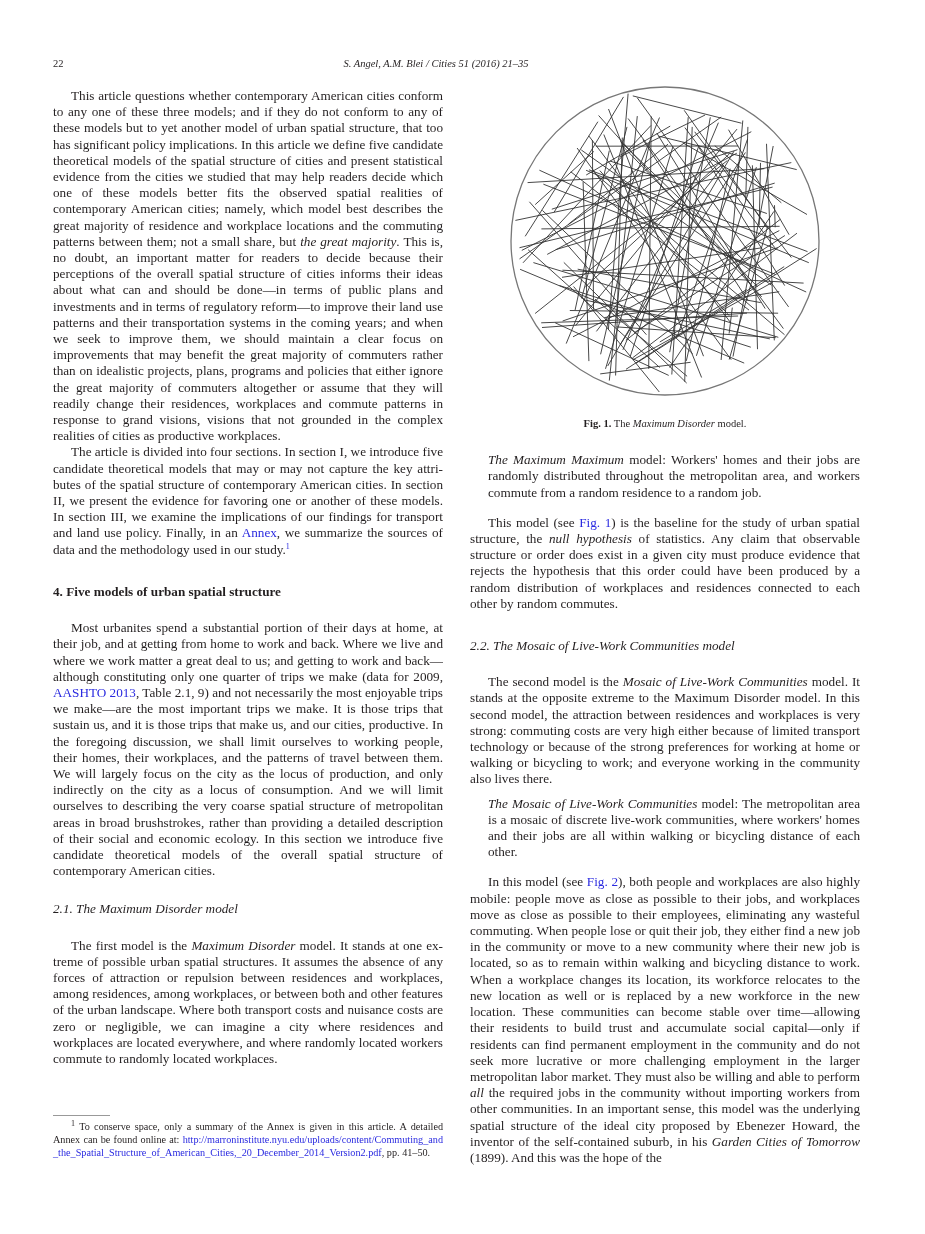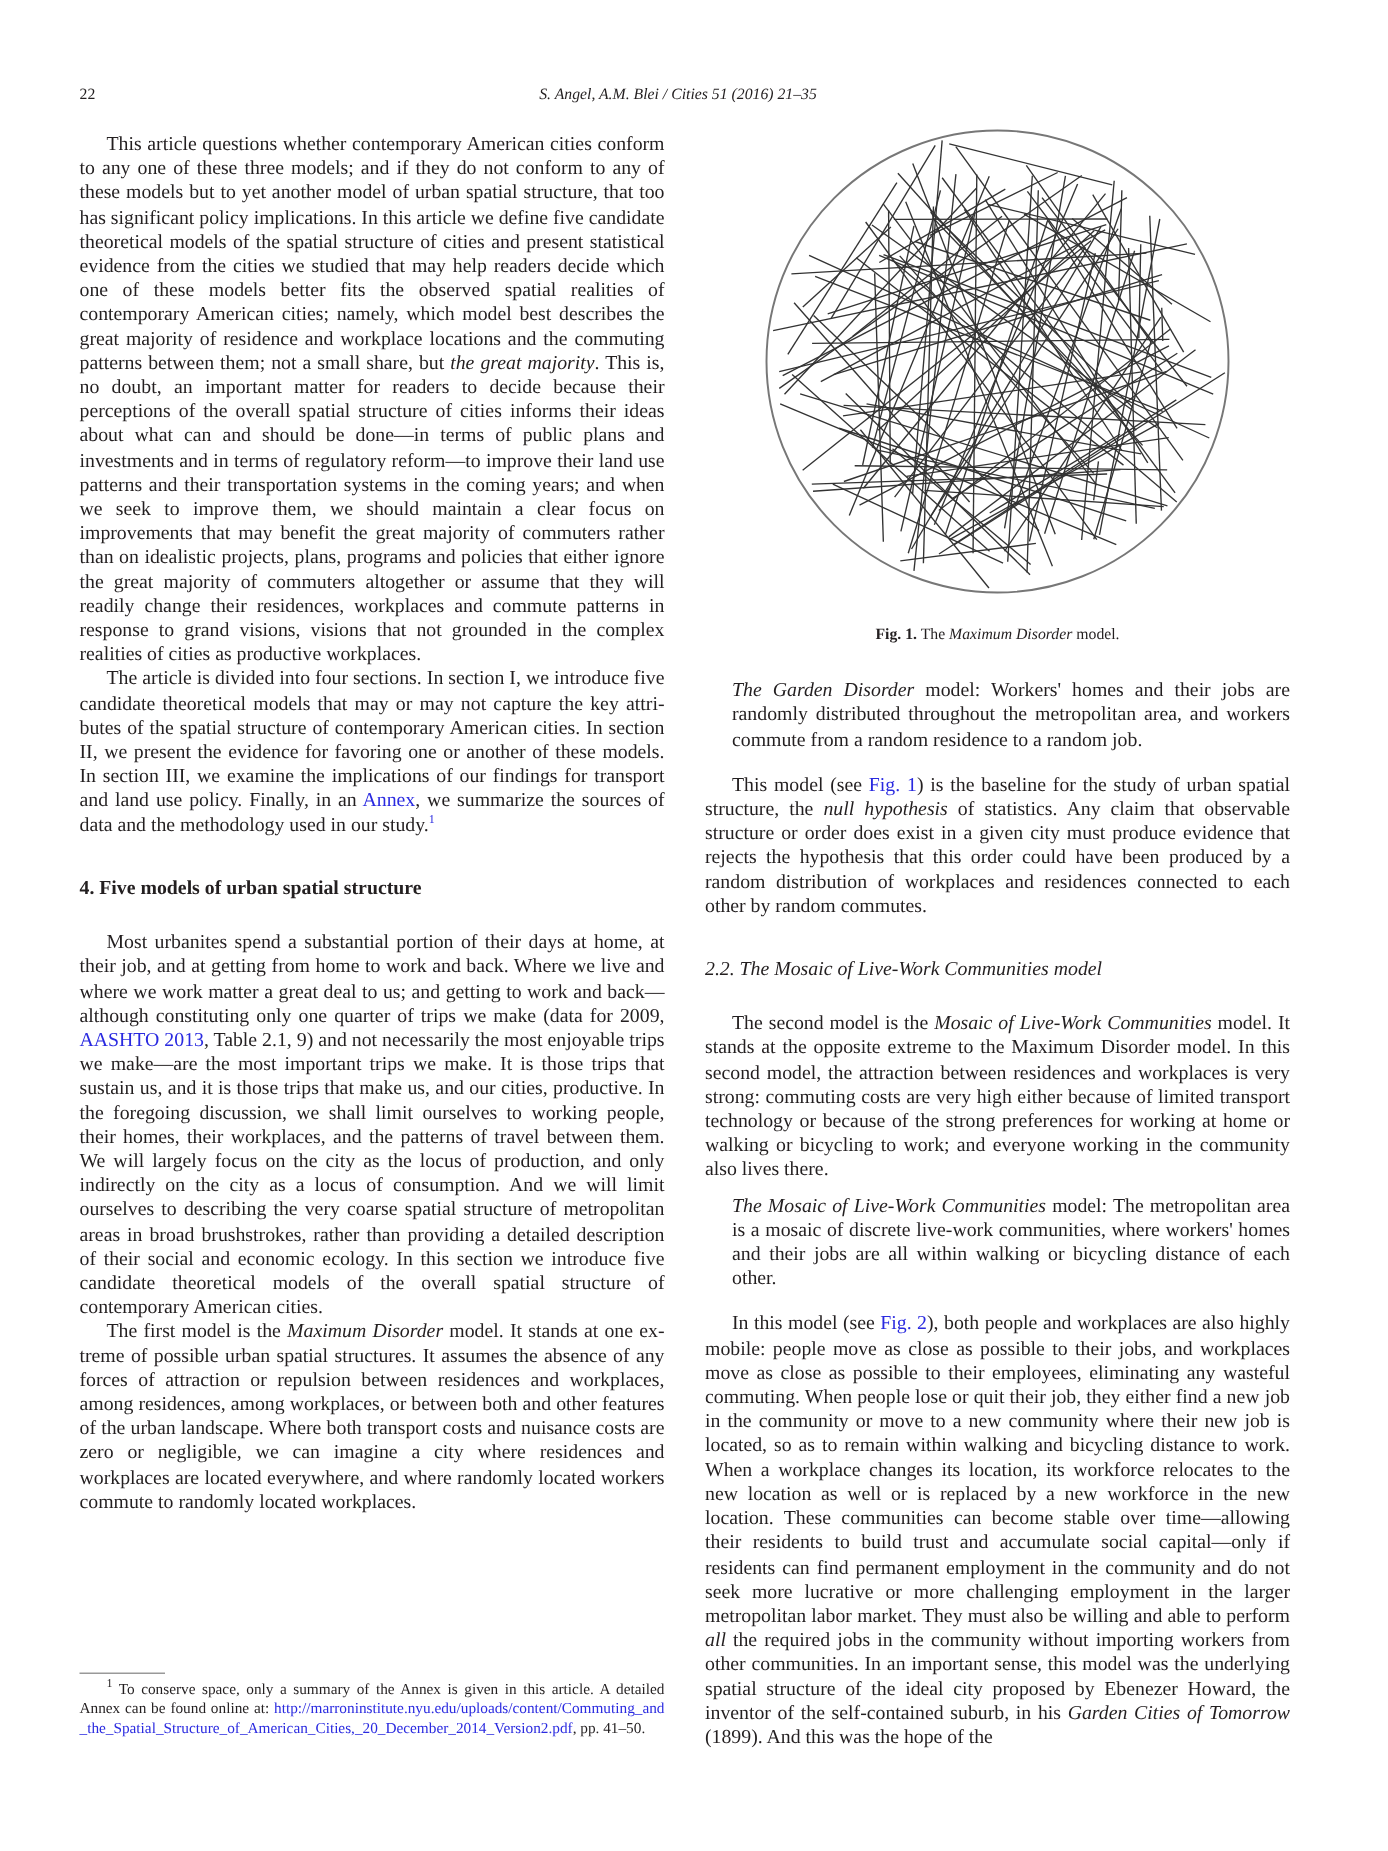--- a/index.html
+++ b/index.html
@@ -1,20 +1,20 @@
 <!DOCTYPE html>
 <html><head>
 <meta charset="utf-8">
 <style>
   html, body { margin:0; padding:0; background:#ffffff; }
   body { width:925px; height:1234px; position:relative; overflow:hidden;
          font-family:"Liberation Serif", serif; color:#231f20; }
   .hdr-page { position:absolute; left:53px; top:58px; font-size:10.5px;text-align:center; }
   .hdr-cite { position:absolute; left:0; width:872px; top:58px; text-align:center;
-              font-size:10.5px; font-style:italic;padding-left:16px; }
+              font-size:10.5px; font-style:italic; }
   .col { position:absolute; top:88px; width:390px; font-size:13.2px; line-height:16.2px;
          text-align:justify; hyphens:manual; }
   .col-left { left:53px; }
   .col-right { left:470px; }
   p { margin:0; }
   .ind { text-indent:18px; }
   a, .lnk { color:#2a2ae0; text-decoration:none; }
   sup { font-size:8px; line-height:0; vertical-align:super; }
   .h2 { font-weight:bold; font-size:13.2px; margin:26px 0 20px 0; }
   .h3 { font-style:italic; font-size:13.2px; margin:22px 0 20px 0; }
@@ -32,20 +32,21 @@
 <body>
 
 <div class="hdr-page">22</div>
 <div class="hdr-cite">S. Angel, A.M. Blei / Cities 51 (2016) 21–35</div>
 
 <div class="col col-left">
   <p class="ind"><span>This article questions whether contemporary American cities con­form to any one of these three models; and if they do not conform to any of these models but to yet another model of urban spatial structure, that too has significant policy implications. In this article we define five candidate theoretical models of the spatial structure of cities and pres­ent statistical evidence from the cities we studied that may help readers decide which one of these models better fits the observed spatial reali­ties of contemporary American cities; namely, which model best de­scribes the great majority of residence and workplace locations and the commuting patterns between them; not a small share, but </span><em>the great majority</em><span>. This is, no doubt, an important matter for readers to de­cide because their perceptions of the overall spatial structure of cities in­forms their ideas about what can and should be done—in terms of public plans and investments and in terms of regulatory reform—to improve their land use patterns and their transportation systems in the coming years; and when we seek to improve them, we should maintain a clear focus on improvements that may benefit the great majority of commuters rather than on idealistic projects, plans, programs and poli­cies that either ignore the great majority of commuters altogether or as­sume that they will readily change their residences, workplaces and commute patterns in response to grand visions, visions that not ground­ed in the complex realities of cities as productive workplaces.</span></p>
   <p class="ind"><span>The article is divided into four sections. In section I, we introduce five candidate theoretical models that may or may not capture the key attri­butes of the spatial structure of contemporary American cities. In sec­tion II, we present the evidence for favoring one or another of these models. In section III, we examine the implications of our findings for transport and land use policy. Finally, in an </span><a style="color: rgb(42, 42, 224);">Annex</a><span>, we summarize the sources of data and the methodology used in our study.</span><sup><a style="color: rgb(42, 42, 224);">1</a></sup></p>
   <div class="h2">4. Five models of urban spatial structure</div>
   <p class="ind"><span>Most urbanites spend a substantial portion of their days at home, at their job, and at getting from home to work and back. Where we live and where we work matter a great deal to us; and getting to work and back—although constituting only one quarter of trips we make (data for 2009, </span><a style="color: rgb(42, 42, 224);">AASHTO 2013</a><span>, Table 2.1, 9) and not necessarily the most enjoyable trips we make—are the most important trips we make. It is those trips that sustain us, and it is those trips that make us, and our cities, productive. In the foregoing discussion, we shall limit our­selves to working people, their homes, their workplaces, and the pat­terns of travel between them. We will largely focus on the city as the locus of production, and only indirectly on the city as a locus of con­sumption. And we will limit ourselves to describing the very coarse spa­tial structure of metropolitan areas in broad brushstrokes, rather than providing a detailed description of their social and economic ecology. In this section we introduce five candidate theoretical models of the overall spatial structure of contemporary American cities.</span></p>
+  <div class="h3">2.1. The Maximum Disorder model</div>
   <p class="ind"><span>The first model is the </span><em>Maximum Disorder</em><span> model. It stands at one ex­treme of possible urban spatial structures. It assumes the absence of any forces of attraction or repulsion between residences and workplaces, among residences, among workplaces, or between both and other fea­tures of the urban landscape. Where both transport costs and nuisance costs are zero or negligible, we can imagine a city where residences and workplaces are located everywhere, and where randomly located workers commute to randomly located workplaces.</span></p>
 </div>
 
 <div class="fn-rule"></div>
 <div class="footnote">
   <p class="ind"><sup>1</sup><span> To conserve space, only a summary of the Annex is given in this article. A detailed Annex can be found online at: </span><a class="fn-url" style="color: rgb(42, 42, 224);">http://marroninstitute.nyu.edu/uploads/content/Commuting_and_the_Spatial_Structure_of_American_Cities,_20_December_2014_Version2.pdf</a><span>, pp. 41–50.</span></p>
 </div>
 
 <div class="col col-right" style="top:82px;">
   <div class="fig">
@@ -160,21 +161,21 @@
           <line x1="86.4" y1="249.4" x2="213.7" y2="82.9" stroke="#333" stroke-width="0.9"></line>
           <line x1="45.7" y1="167.7" x2="264.7" y2="101.1" stroke="#333" stroke-width="0.9"></line>
           <line x1="242.4" y1="83.3" x2="247.5" y2="267.2" stroke="#333" stroke-width="0.9"></line>
           <line x1="33.4" y1="102.2" x2="265.2" y2="192.3" stroke="#333" stroke-width="0.9"></line>
           <line x1="220.2" y1="86.7" x2="176.3" y2="278.9" stroke="#333" stroke-width="0.9"></line>
         </g>
     </svg>
   </div>
   <div class="caption"><b>Fig. 1.</b><span> The </span><em>Maximum Disorder</em><span> model.</span></div>
 
-  <p class="def"><em>The Garden Disorder</em><span> model: Workers' homes and their jobs are randomly distributed throughout the metropolitan area, and workers commute from a random residence to a random job.</span></p>
+  <p class="def"><em>The Maximum Maximum</em><span> model: Workers' homes and their jobs are randomly distributed throughout the metropolitan area, and workers commute from a random residence to a random job.</span></p>
   <div class="gap"></div>
   <p class="ind"><span>This model (see </span><a style="color: rgb(42, 42, 224);">Fig. 1</a><span>) is the baseline for the study of urban spatial structure, the </span><em>null hypothesis</em><span> of statistics. Any claim that observable structure or order does exist in a given city must produce evidence that rejects the hypothesis that this order could have been produced by a random distribution of workplaces and residences connected to each other by random commutes.</span></p>
   <div class="h3" style="margin-top:26px;font-style:italic;">2.2. The Mosaic of Live-Work Communities model</div>
   <p class="ind"><span>The second model is the </span><em>Mosaic of Live-Work Communities</em><span> model. It stands at the opposite extreme to the Maximum Disorder model. In this second model, the attraction between residences and workplaces is very strong: commuting costs are very high either because of limited transport technology or because of the strong preferences for working at home or walking or bicycling to work; and everyone working in the community also lives there.</span></p>
   <div class="gap" style="height:8px"></div>
   <p class="def"><em>The Mosaic of Live-Work Communities</em><span> model: The metropolitan area is a mosaic of discrete live-work communities, where workers' homes and their jobs are all within walking or bicycling distance of each other.</span></p>
   <div class="gap"></div>
   <p class="ind"><span>In this model (see </span><a style="color: rgb(42, 42, 224);">Fig. 2</a><span>), both people and workplaces are also highly mobile: people move as close as possible to their jobs, and workplaces move as close as possible to their employees, eliminating any wasteful commuting. When people lose or quit their job, they either find a new job in the community or move to a new community where their new job is located, so as to remain within walking and bicycling distance to work. When a workplace changes its location, its workforce relocates to the new location as well or is replaced by a new workforce in the new location. These communities can become stable over time—allowing their residents to build trust and accumulate social capital—only if residents can find permanent employment in the com­munity and do not seek more lucrative or more challenging employ­ment in the larger metropolitan labor market. They must also be willing and able to perform </span><em>all</em><span> the required jobs in the community with­out importing workers from other communities. In an important sense, this model was the underlying spatial structure of the ideal city pro­posed by Ebenezer Howard, the inventor of the self-contained suburb, in his </span><em>Garden Cities of Tomorrow</em><span> (1899). And this was the hope of the</span></p>
 </div>
 

